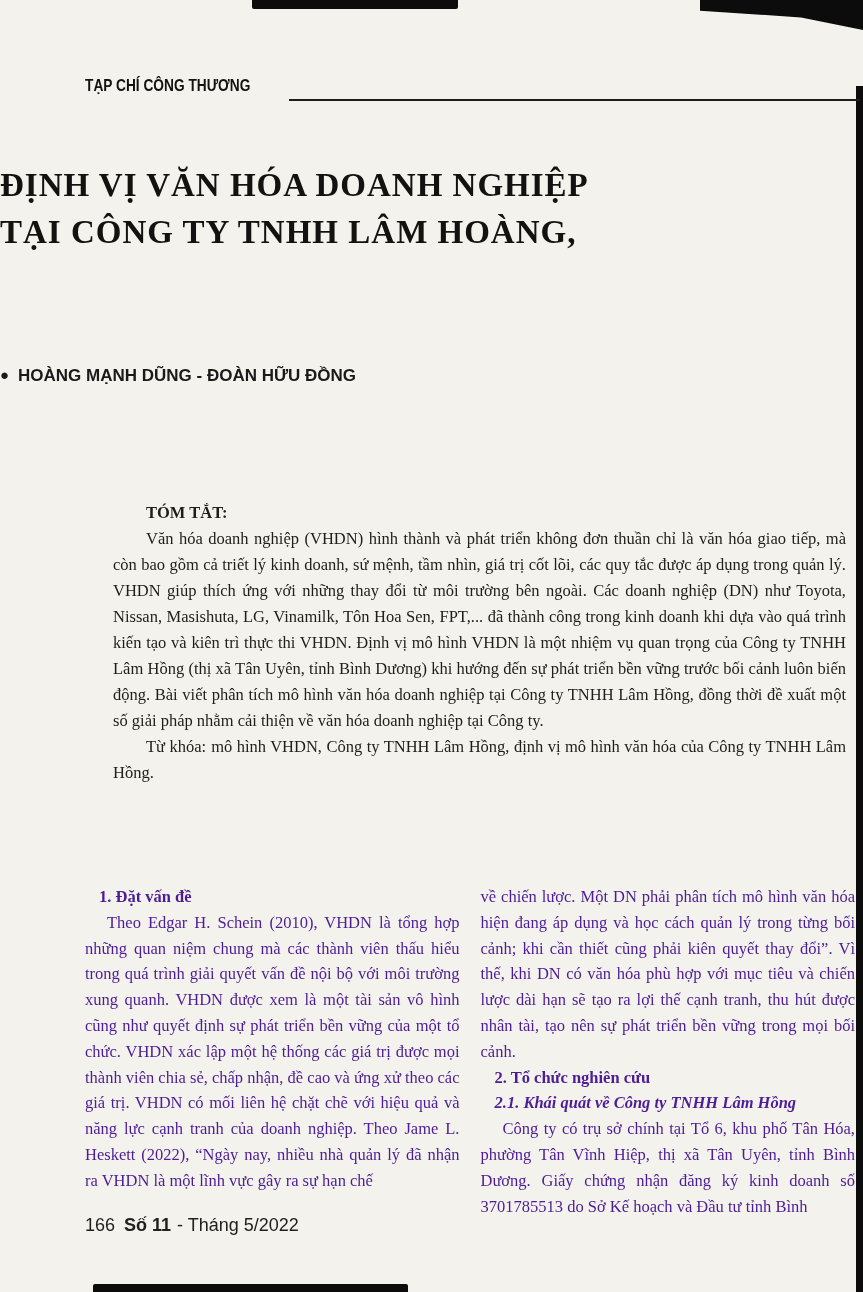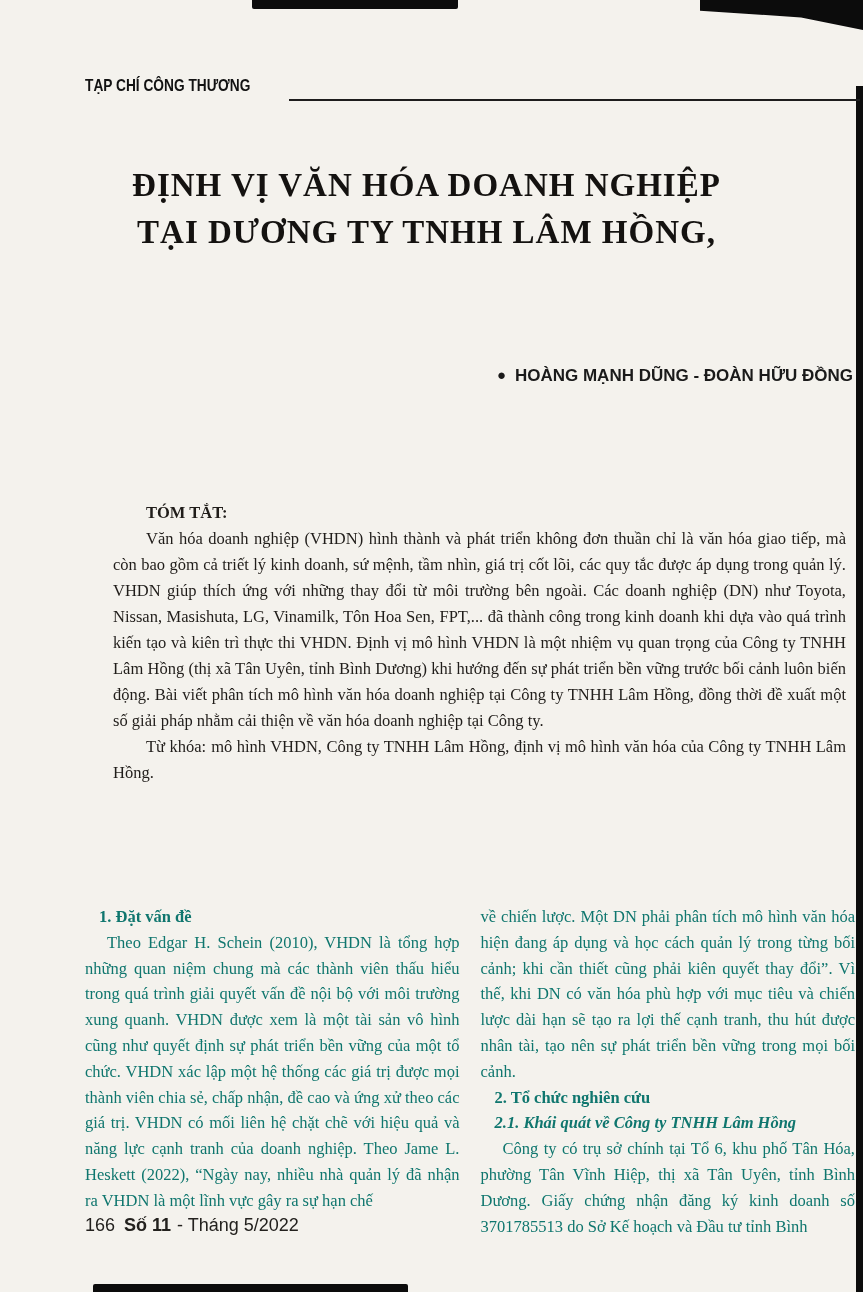--- a/index.html
+++ b/index.html
@@ -31,29 +31,28 @@
     color: #121212;
   }
   .masthead-rule {
     position: absolute; left: 289px; top: 99px; width: 571px; height: 2px;
     background: #1d1d1d;
   }
 
   
   .title {
     position: absolute; left: 0; right: 10px; top: 162px;
-    text-align: center;
     font-weight: 700; font-size: 33px; line-height: 47px;
     letter-spacing: 1px; color: #141210;
   }
 
   
   .authors {
     position: absolute; left: 0; right: 10px; top: 366px;
-    text-align: right;
+    text-align: left;
     font-family: "Liberation Sans", sans-serif;
     font-weight: 700; font-size: 17px; color: #1a1a1a;
   }
   .author-bullet { font-size: 15px; margin-right: 9px; vertical-align: 1px; }
 
   
   .abstract {
     position: absolute; left: 113px; top: 500px; width: 733px;
     font-size: 16.5px; line-height: 26px;
     text-align: justify; color: #201d1a;
@@ -61,21 +60,21 @@
   .abstract-label { font-weight: 700; text-indent: 33px; }
   .abstract-body { text-indent: 33px; }
   .abstract-keywords { text-indent: 33px; }
   .kw-label { font-weight: 400; margin-right: 5px; }
 
   
   .columns {
     position: absolute; left: 85px; top: 884px; width: 770px;
     display: flex; gap: 21px;
     font-size: 16.5px; line-height: 25.8px;
-    text-align: justify; color: #0f766e; margin-top: 20px;
+    text-align: justify; color: #4c1d95;
   }
   .col { flex: 1 1 0; }
   .h1 { font-weight: 700; text-indent: 14px; }
   .h2 { font-weight: 700; font-style: italic; text-indent: 14px; }
   p.indent { text-indent: 22px; }
 
   
   .footer {
     position: absolute; left: 85px; top: 1215px;
     font-family: "Liberation Sans", sans-serif;
@@ -92,21 +91,21 @@
   <div class="artifact art-top-left"></div>
   <div class="artifact art-top-right"></div>
   <div class="artifact art-right-edge"></div>
   <div class="artifact art-bottom"></div>
 
   <div class="masthead">TẠP CHÍ CÔNG THƯƠNG</div>
   <div class="masthead-rule"></div>
 
   <div class="title">
     <div class="title-line">ĐỊNH VỊ VĂN HÓA DOANH NGHIỆP</div>
-    <div class="title-line">TẠI DƯƠNG TY TNHH LÂM HỒNG,</div>
+    <div class="title-line">TẠI CÔNG TY TNHH LÂM HOÀNG,</div>
   </div>
 
   <div class="authors">
     <span class="author-bullet">●</span><span>HOÀNG MẠNH DŨNG - ĐOÀN HỮU ĐỒNG</span>
   </div>
 
   <div class="abstract">
     <div class="abstract-label">TÓM TẮT:</div>
     <p class="abstract-body">Văn hóa doanh nghiệp (VHDN) hình thành và phát triển không đơn thuần chỉ là văn hóa giao tiếp, mà còn bao gồm cả triết lý kinh doanh, sứ mệnh, tầm nhìn, giá trị cốt lõi, các quy tắc được áp dụng trong quản lý. VHDN giúp thích ứng với những thay đổi từ môi trường bên ngoài. Các doanh nghiệp (DN) như Toyota, Nissan, Masishuta, LG, Vinamilk, Tôn Hoa Sen, FPT,... đã thành công trong kinh doanh khi dựa vào quá trình kiến tạo và kiên trì thực thi VHDN. Định vị mô hình VHDN là một nhiệm vụ quan trọng của Công ty TNHH Lâm Hồng (thị xã Tân Uyên, tỉnh Bình Dương) khi hướng đến sự phát triển bền vững trước bối cảnh luôn biến động. Bài viết phân tích mô hình văn hóa doanh nghiệp tại Công ty TNHH Lâm Hồng, đồng thời đề xuất một số giải pháp nhằm cải thiện về văn hóa doanh nghiệp tại Công ty.</p>
     <p class="abstract-keywords">

